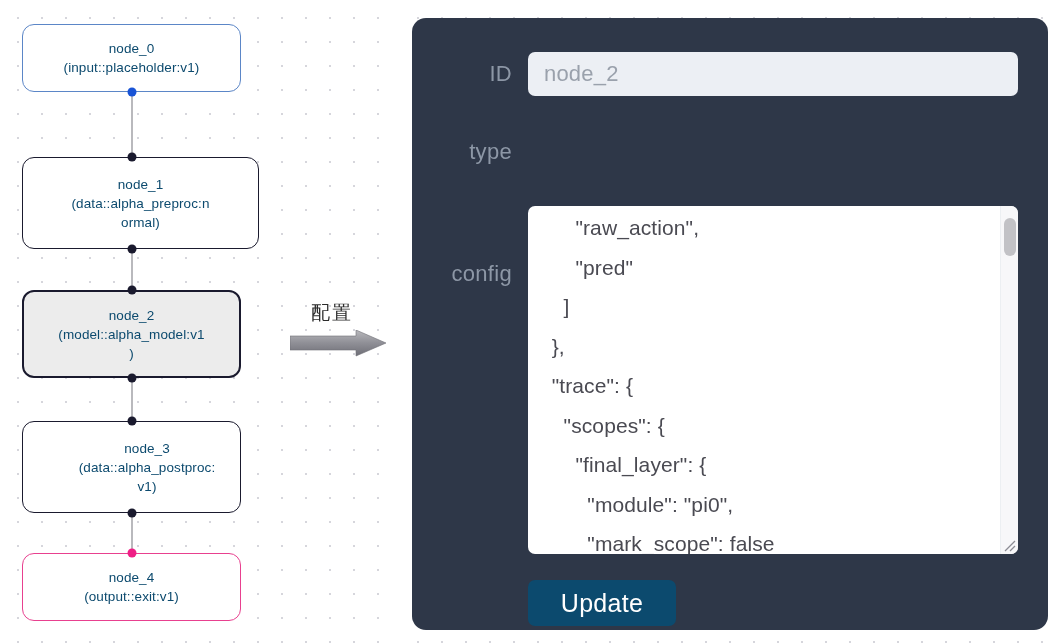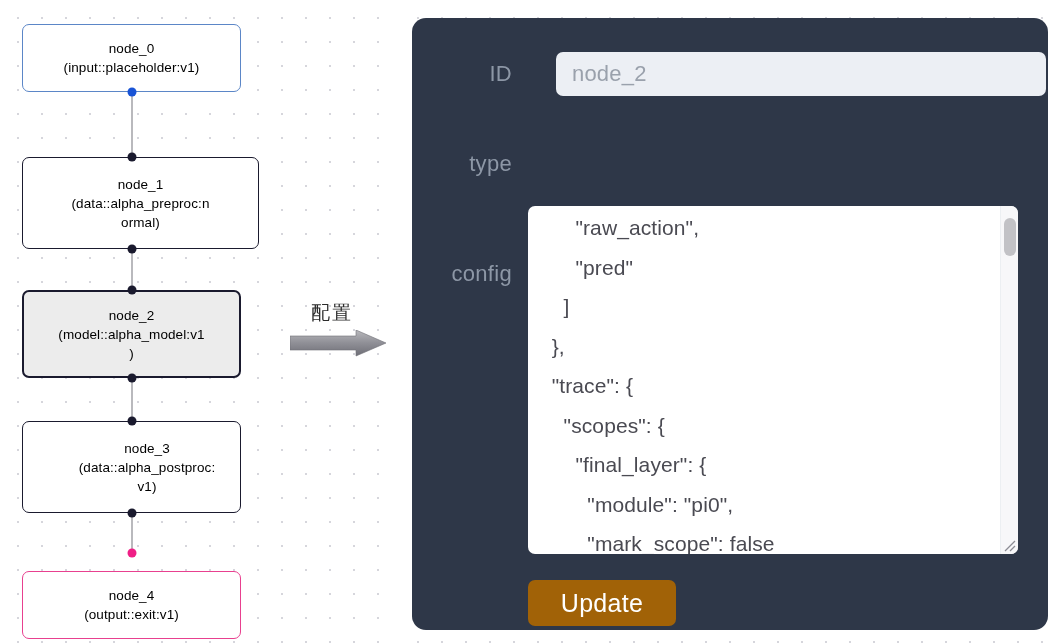--- a/index.html
+++ b/index.html
@@ -24,26 +24,26 @@
     position:absolute;left:400px;top:0;width:662px;height:643px;
     background-color:#ffffff;
     background-image:radial-gradient(#d6d6dc 1.1px, transparent 1.2px);
     background-size:24px 24px;
     background-position:6px 6px;
   }
 
   .node{
     position:absolute;
     box-sizing:border-box;
-    border-radius:7px;
+    border-radius:12px;
     background:#ffffff;
     border:1.6px solid #1a1a2e;
     display:flex;align-items:center;justify-content:center;
     text-align:center;
-    color:#000000;
+    color:#0c4a6e;
     font-size:13.5px;
     line-height:19px;
     padding:2px 10px;
     letter-spacing:.1px;
   }
   .node .ntext{display:block;width:100%;white-space:pre-line;word-break:break-all;}
   .node.n-input{border-color:#5b86c7;}
   .node.n-output{border-color:#e8408f;}
   .node.n-selected{background:#ececec;border-color:#1a1a2e;border-width:2px;}
 
@@ -76,23 +76,23 @@
     padding:0;
     overflow:hidden;
   }
   .field-row{display:flex;align-items:flex-start;}
   .field-label{
     color:#8d97a6;font-size:22px;line-height:1;
     text-align:right;flex:0 0 116px;padding-right:16px;
     box-sizing:border-box;
     letter-spacing:.3px;
   }
-  .row-id{position:absolute;left:0;top:34px;width:100%;gap:28px;}
+  .row-id{position:absolute;left:0;top:34px;width:100%;}
   .row-id .field-label{padding-top:11px;}
-  .row-type{position:absolute;left:0;top:124px;width:100%;}
+  .row-type{position:absolute;left:0;top:112px;width:100%;}
   .row-type .field-label{padding-top:11px;}
   .row-config{position:absolute;left:0;top:188px;width:100%;}
   .row-config .field-label{padding-top:9px;margin-top:48px;}
 
   .text-input{
     box-sizing:border-box;
     width:490px;height:44px;
     background:#eceff4;
     border:none;border-radius:7px;
     color:#9aa1ac;
@@ -130,21 +130,21 @@
     position:absolute;left:3px;top:12px;width:12px;height:38px;
     background:#c2c2c6;border-radius:7px;
   }
   .resize-grip{
     position:absolute;right:2px;bottom:2px;width:14px;height:14px;
   }
 
   .update-btn{
     position:absolute;left:116px;top:562px;
     width:148px;height:46px;
-    background:#a16207;
+    background:#0c4a6e;
     border:none;border-radius:7px;
     color:#ffffff;font-size:25px;
     font-family:"Liberation Sans","DejaVu Sans",sans-serif;
     letter-spacing:.3px;
     cursor:pointer;
     text-align:center;
     padding:0;
   }
 </style>
 </head>
@@ -179,21 +179,21 @@
       </div>
       <div class="handle" style="left: 131.5px; top: 290px;"></div>
       <div class="handle" style="left: 131.5px; top: 378px;"></div>
       <div class="node" style="left: 22px; top: 421px; width: 219px; height: 92px; padding-left: 41px;">
         <span class="ntext">node_3
 (data::alpha_postproc:
 v1)</span>
       </div>
       <div class="handle" style="left: 131.5px; top: 421px;"></div>
       <div class="handle" style="left: 131.5px; top: 513px;"></div>
-      <div class="node n-output" style="left: 22px; top: 553px; width: 219px; height: 68px; margin-top: 18px;">
+      <div class="node n-output" style="left: 22px; top: 553px; width: 219px; height: 68px;">
         <span class="ntext">node_4
 (output::exit:v1)</span>
       </div>
       <div class="handle h-pink" style="left: 131.5px; top: 553px;"></div>
     </div>
 
   <div class="arrow-group">
     <div class="arrow-label">配置</div>
     <svg class="arrow-svg" width="100" height="28" viewBox="0 0 100 28">
       <defs>

